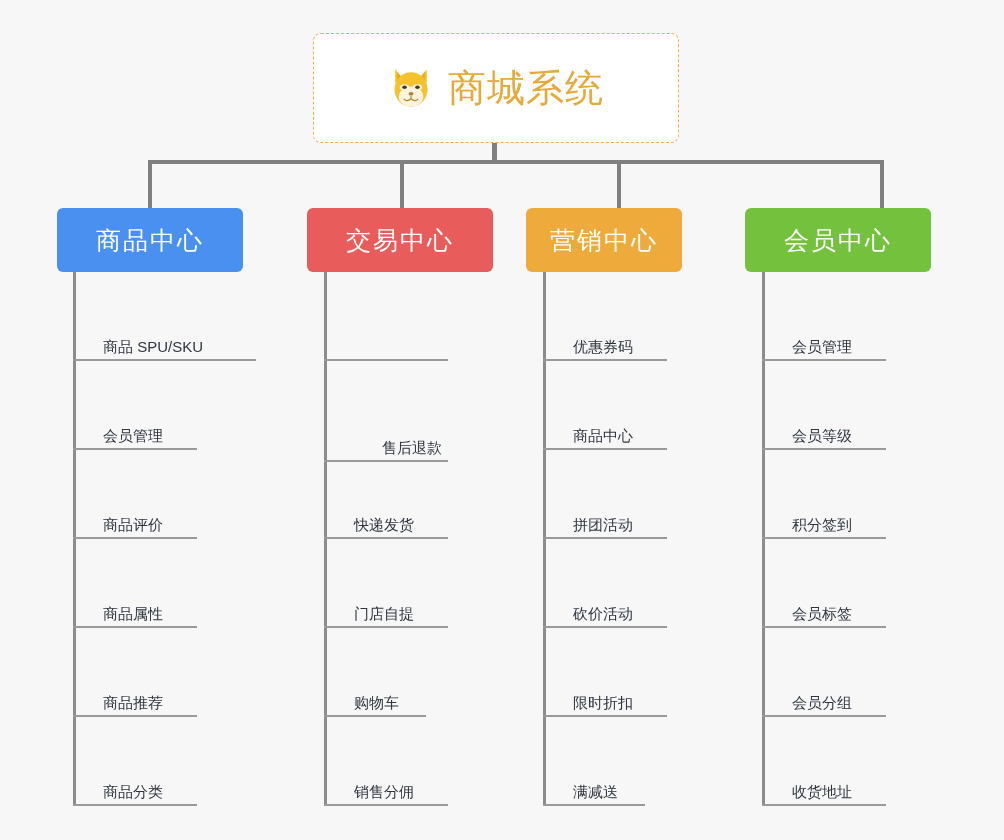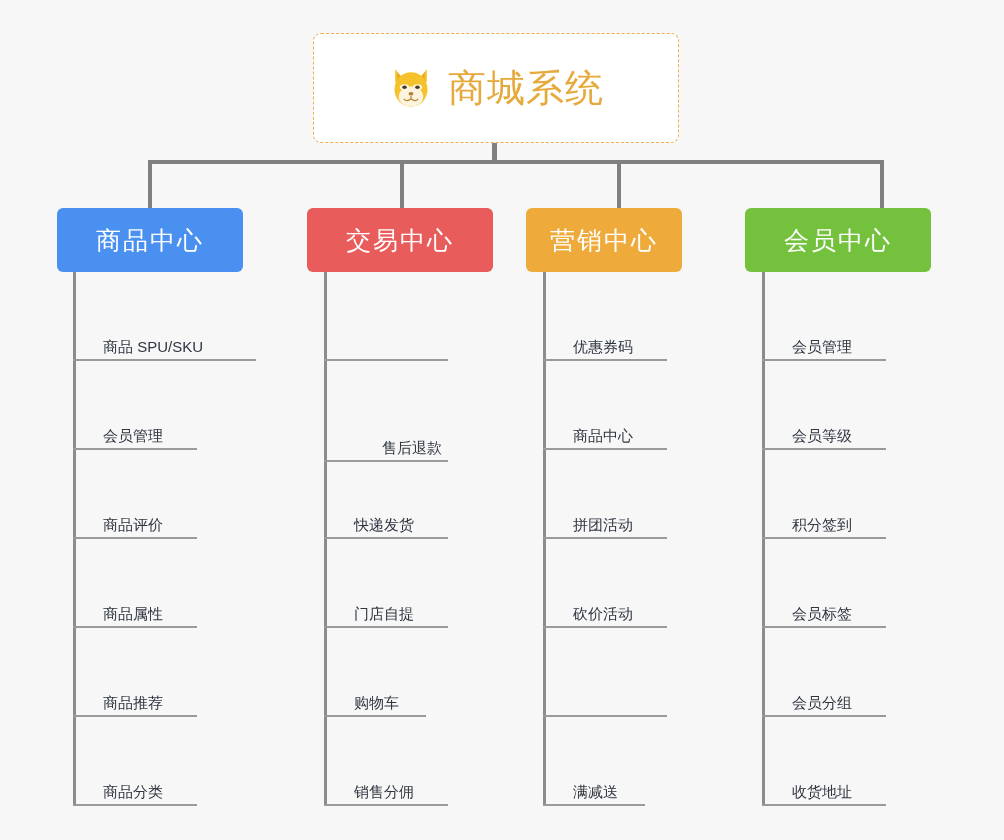--- a/index.html
+++ b/index.html
@@ -231,20 +231,21 @@
     </div>
     <div class="leaf-row" style="top:178px;">
       <span class="leaf-label">拼团活动</span>
       <span class="leaf-underline" style="width: 124px;"></span>
     </div>
     <div class="leaf-row" style="top:267px;">
       <span class="leaf-label">砍价活动</span>
       <span class="leaf-underline" style="width: 124px;"></span>
     </div>
     <div class="leaf-row" style="top:356px;">
+      <span class="leaf-label">限时折扣</span>
       <span class="leaf-underline" style="width: 124px;"></span>
     </div>
     <div class="leaf-row" style="top:445px;">
       <span class="leaf-label">满减送</span>
       <span class="leaf-underline" style="width: 102px;"></span>
     </div>
   </div>
 
   <div class="branch" style="left:762px;">
     <div class="trunk" style="height:534px;"></div>

